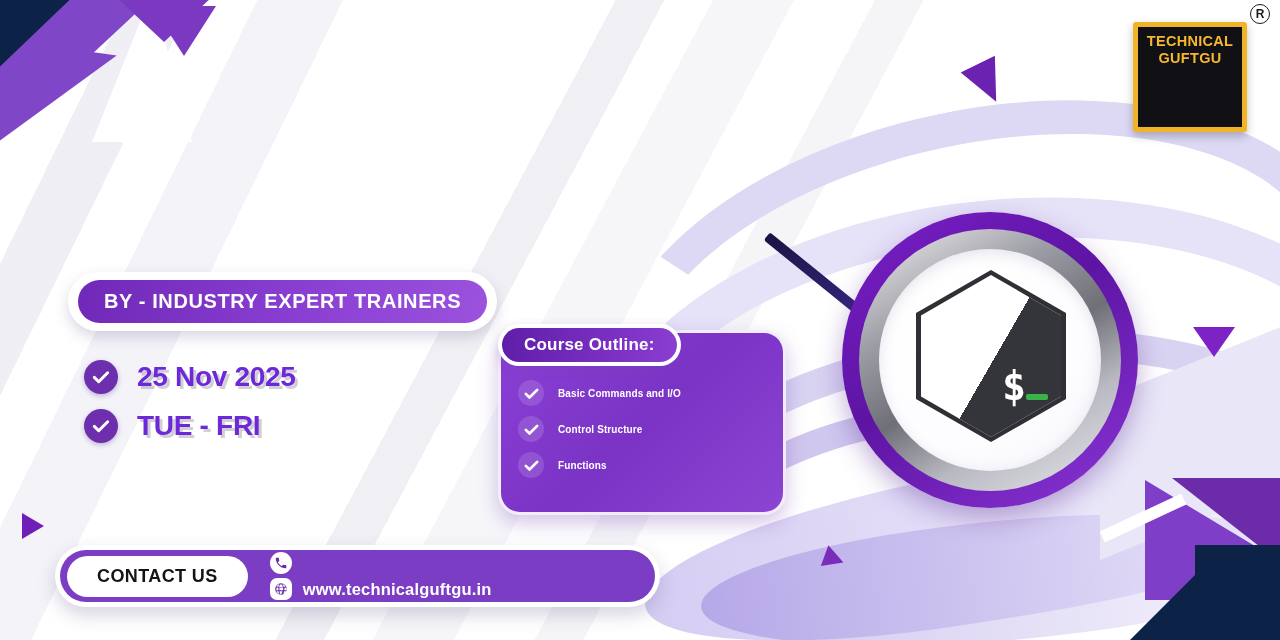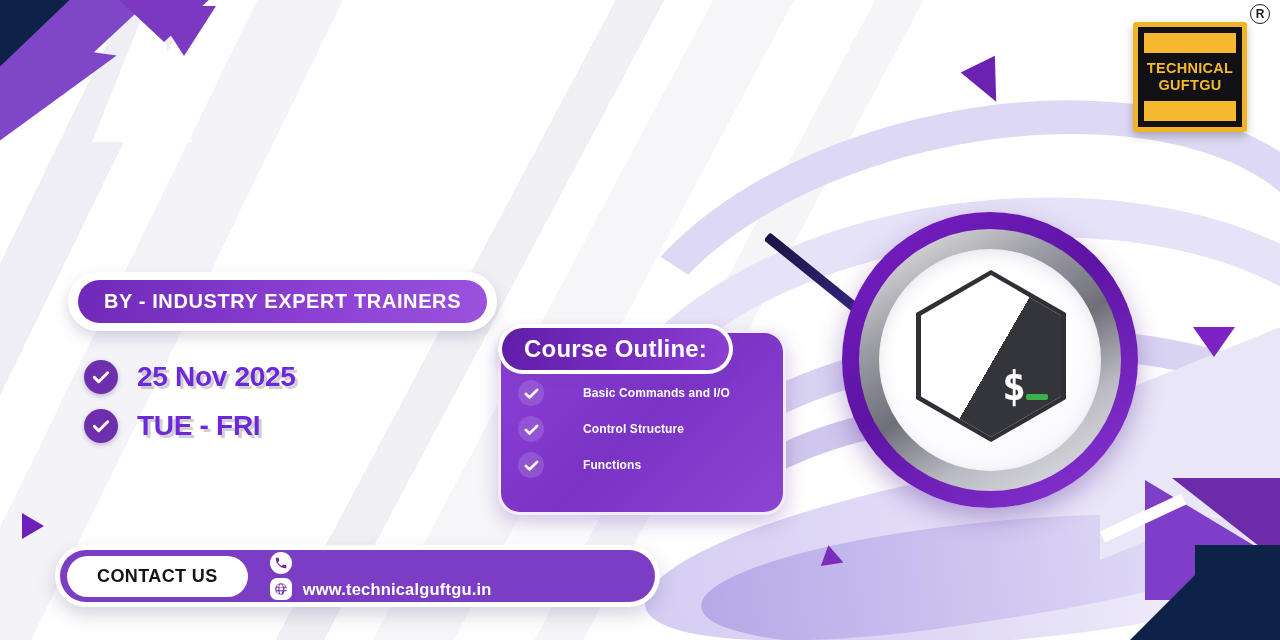--- a/index.html
+++ b/index.html
@@ -162,29 +162,29 @@
   
   .outline-card { position:absolute; left:498px; top:330px; width:288px; height:185px;
     background:linear-gradient(135deg,#8a40d4 0%, #7b33c6 50%, #8b45d2 100%);
     border-radius:22px; box-shadow:0 8px 20px rgba(110,60,170,.30);
     border:3px solid rgba(255,255,255,.9); }
   .outline-head-wrap { position:absolute; left:498px; top:324px;
     background:#ffffff; border-radius:30px; padding:4px;
     box-shadow:0 4px 10px rgba(110,70,170,.25); }
   .outline-head { background:linear-gradient(95deg,#5f1ea8 0%, #7a2fc2 60%, #8b3fd2 100%);
     color:#ffffff; border-radius:26px; padding:7px 22px;
-    font-size:24px; font-weight:800; letter-spacing:.2px; white-space:nowrap; }
+    font-size:17px; font-weight:800; letter-spacing:.2px; white-space:nowrap; }
   .outline-items { position:absolute; left:518px; top:380px; }
   .ol-row { display:flex; align-items:center; margin-bottom:10px; }
   .ol-chk { width:26px; height:26px; border-radius:50%;
     background:rgba(255,255,255,.14); display:flex; align-items:center; justify-content:center;
     margin-right:14px; flex:none; }
   .ol-chk svg { width:17px; height:17px; }
-  .ol-txt { color:#ffffff; font-size:12px; font-weight:700; white-space:nowrap;
-    letter-spacing:.1px;margin-left:25px; }
+  .ol-txt { color:#ffffff; font-size:10px; font-weight:700; white-space:nowrap;
+    letter-spacing:.1px; }
 
   
   .contact-outer { position:absolute; left:55px; top:545px; width:605px; height:62px;
     background:#ffffff; border-radius:34px;
     box-shadow:0 8px 18px rgba(120,110,150,.30); }
   .contact-bar { position:absolute; left:5px; top:5px; width:595px; height:52px;
     background:#7b3dc4; border-radius:30px; display:flex; align-items:center; }
   .contact-btn { margin-left:7px; background:#ffffff; border-radius:26px;
     padding:10px 30px; font-size:18px; font-weight:800; color:#141417;
     letter-spacing:.4px; white-space:nowrap; }
@@ -194,21 +194,21 @@
   .c-ico { width:22px; height:22px; background:#ffffff; border-radius:50%;
     display:flex; align-items:center; justify-content:center; margin-right:11px; flex:none; }
   .c-ico.sq { border-radius:7px; }
   .c-ico svg { width:14px; height:14px; fill:#6b2aa8; }
   .c-txt { color:#ffffff; font-size:16.5px; font-weight:700; white-space:nowrap;
     letter-spacing:.2px; }
 
   
   .logo-box { position:absolute; left:1133px; top:22px; width:114px; height:110px;
     background:#111015; border:5px solid #f0b429; border-radius:3px;
-    display:flex; flex-direction:column; justify-content:space-between;
+    display:flex; flex-direction:row; justify-content:space-between;
     padding:6px; box-shadow:0 4px 10px rgba(0,0,0,.25); }
   .logo-bar { height:20px; background:#f5b82e; }
   .logo-words { color:#f5b82e; text-align:center; font-size:14.5px; font-weight:800;
     line-height:1.18; letter-spacing:.3px; }
   .reg-mark { position:absolute; left:1250px; top:4px; width:20px; height:20px;
     border:1.6px solid #1a1a1e; border-radius:50%;
     display:flex; align-items:center; justify-content:center;
     font-size:12px; font-weight:700; color:#1a1a1e; }
 </style>
 </head>

